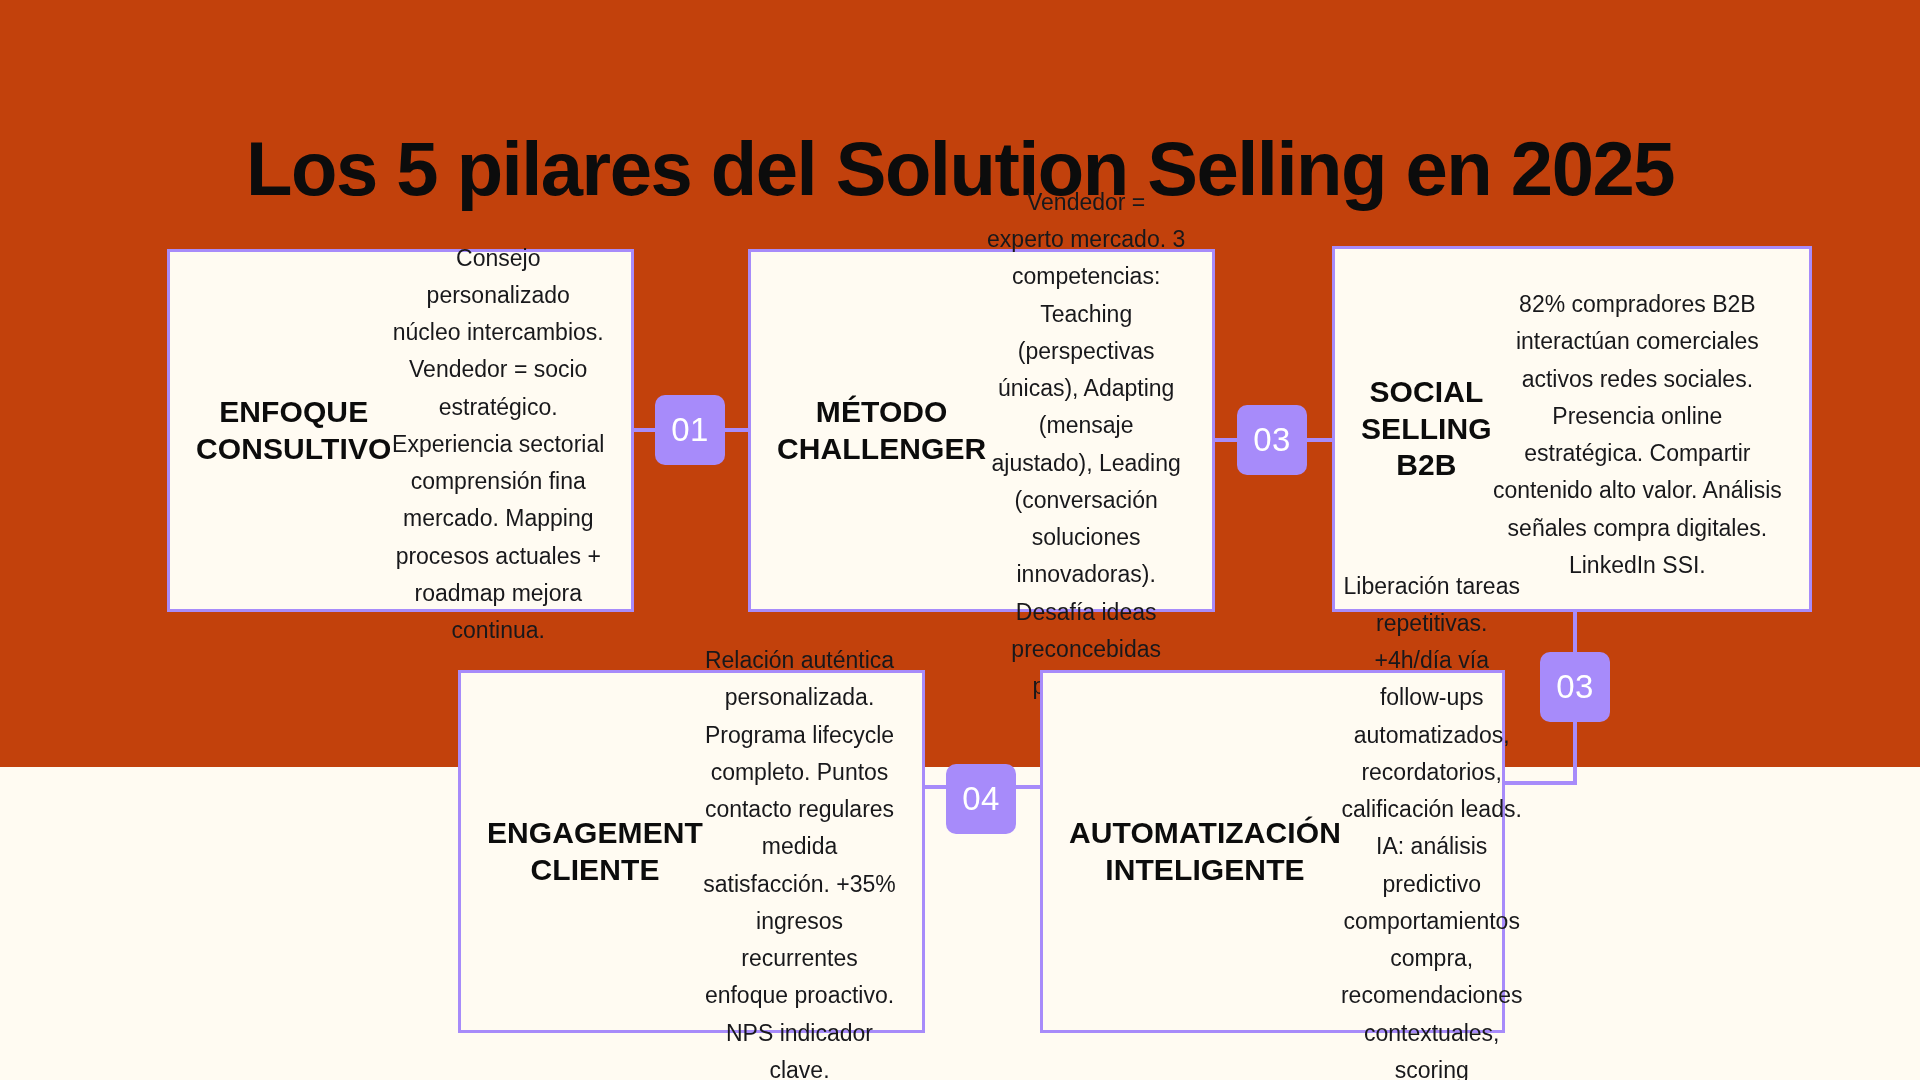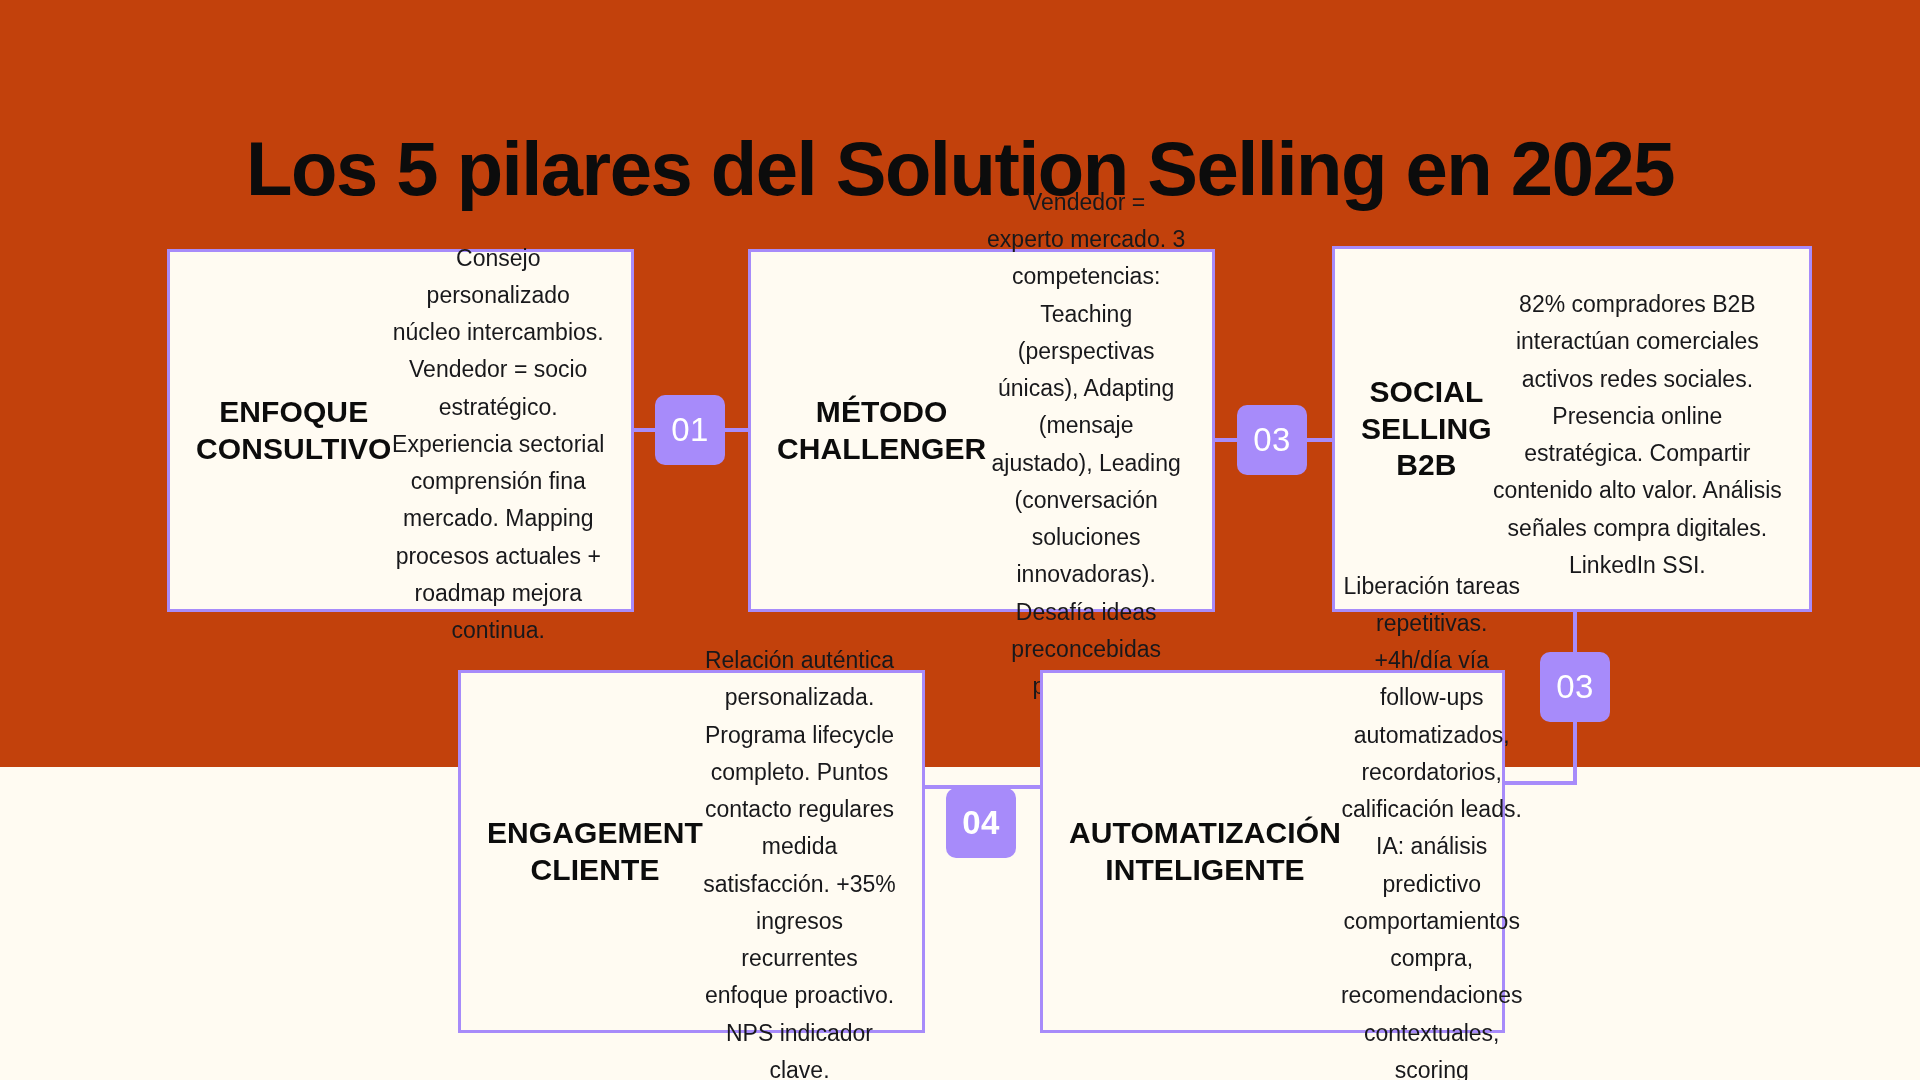--- a/index.html
+++ b/index.html
@@ -103,21 +103,21 @@
     justify-content: center;
     font-size: 33px;
     font-weight: 400;
     letter-spacing: 0.5px;
     z-index: 5;
     text-align: center;
   }
   #badge-01 { left: 655px; top: 395px; width: 70px; height: 70px; }
   #badge-02 { left: 1237px; top: 405px; width: 70px; height: 70px; }
   #badge-03 { left: 1540px; top: 652px; width: 70px; height: 70px; }
-  #badge-04 { left: 946px; top: 788px; width: 70px; height: 70px; font-weight: bold; }
+  #badge-04 { left: 946px; top: 764px; width: 70px; height: 70px; }
 </style>
 </head>
 <body>
 
 <div id="canvas">
 
   <h1 id="page-title">Los 5 pilares del Solution Selling en 2025</h1>
 
   <div class="conn conn-h" id="line-01"></div>
   <div class="conn conn-h" id="line-02"></div>

